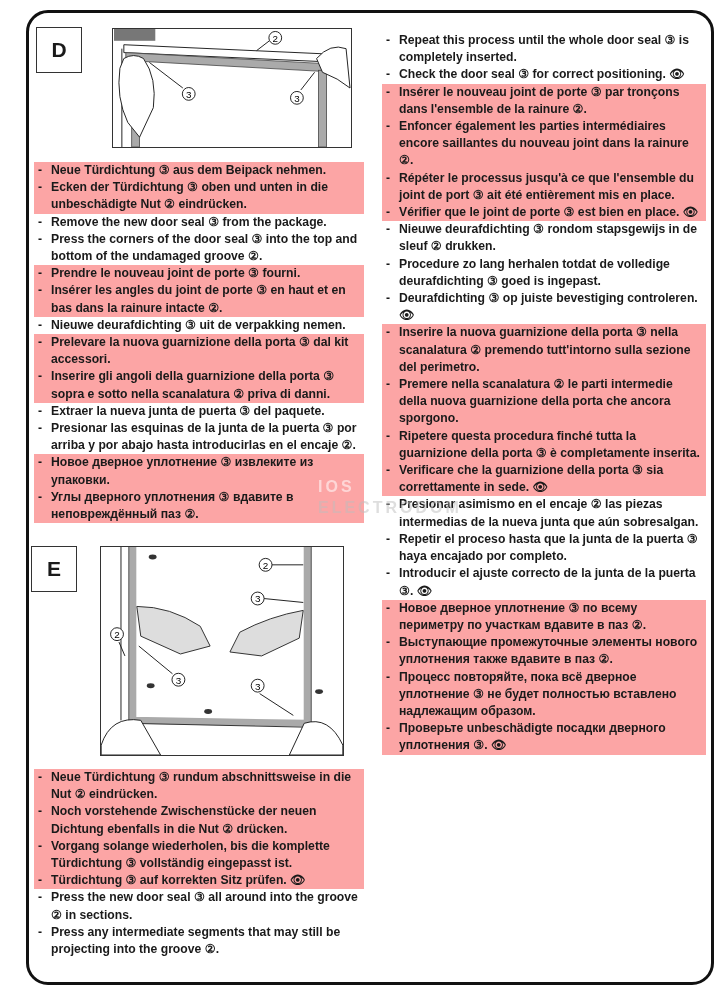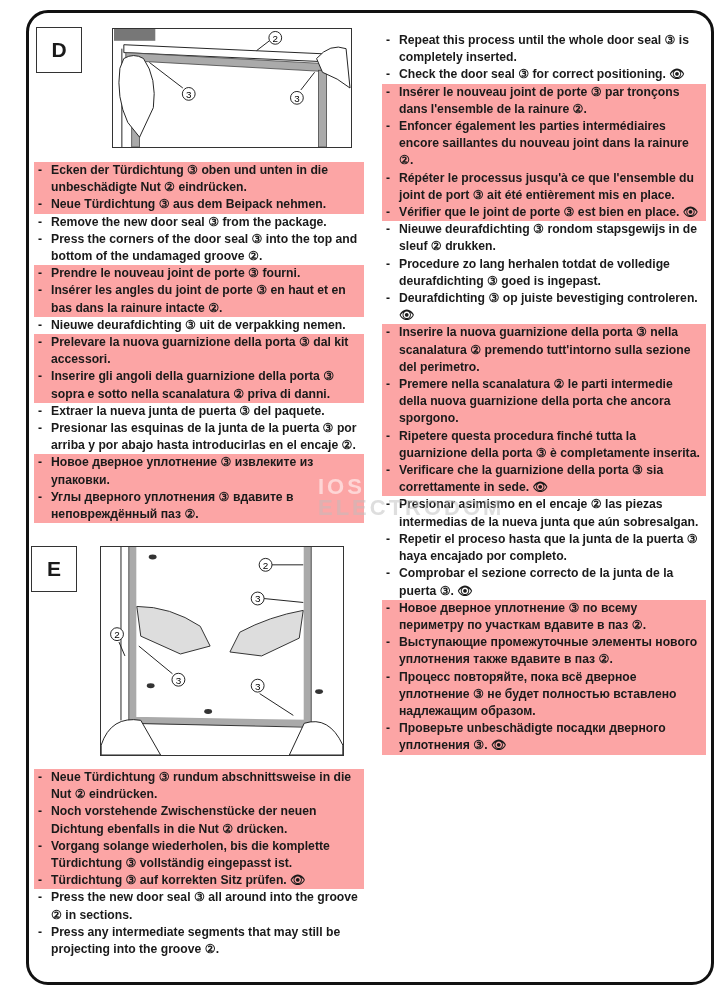--- a/index.html
+++ b/index.html
@@ -11,21 +11,21 @@
               box-sizing: border-box; display: flex; align-items: center; justify-content: center;
               font-weight: bold; font-size: 21px; background: #fff; }
   .illus { position: absolute; border: 1px solid #333; background: #fff; box-sizing: border-box; }
   .illus svg { width: 100%; height: 100%; display: block; }
   .col { position: absolute; font-size: 12.2px; line-height: 17.2px; }
   .group { padding: 0; margin: 0; }
   .group.shaded { background: #fca5a5; }
   .item { position: relative; padding-left: 17px; padding-right: 6px; font-weight: bold; }
   .item::before { content: "-"; position: absolute; left: 4px; top: 0; }
   .watermark { position: absolute; color: rgba(255,255,255,0.55); font-weight: bold;
-               letter-spacing: 3px; pointer-events: none; font-size: 22px; line-height: 21px; }
+               letter-spacing: 3px; pointer-events: none; font-size: 16px; line-height: 21px; }
   .wm-gray { color: rgba(190,190,190,0.5); }
 </style>
 </head>
 <body>
 
 <div class="frame"></div>
 
 <div class="step-box" style="left:36px;top:27px;">D</div>
 <div class="illus" style="left:112px;top:28px;width:240px;height:120px;">
   <svg viewBox="0 0 240 120">
@@ -44,22 +44,22 @@
     <circle cx="76" cy="66" r="6.5" fill="#fff" stroke="#222"></circle>
     <text x="76" y="70" font-size="10" text-anchor="middle">3</text>
     <line x1="204" y1="44" x2="190" y2="62" stroke="#222"></line>
     <circle cx="186" cy="70" r="6.5" fill="#fff" stroke="#222"></circle>
     <text x="186" y="74" font-size="10" text-anchor="middle">3</text>
   </svg>
 </div>
 
 <div class="col" style="left:34px;top:162px;width:330px;" id="colD">
     <div class="group shaded">
+      <div class="item">Neue Türdichtung ③ aus dem Beipack nehmen.</div>
       <div class="item">Ecken der Türdichtung ③ oben und unten in die unbeschädigte Nut ② eindrücken.</div>
-      <div class="item">Neue Türdichtung ③ aus dem Beipack nehmen.</div>
     </div>
     <div class="group">
       <div class="item">Remove the new door seal ③ from the package.</div>
       <div class="item">Press the corners of the door seal ③ into the top and bottom of the undamaged groove ②.</div>
     </div>
     <div class="group shaded">
       <div class="item">Prendre le nouveau joint de porte ③ fourni.</div>
       <div class="item">Insérer les angles du joint de porte ③ en haut et en bas dans la rainure intacte ②.</div>
     </div>
     <div class="group">
@@ -141,21 +141,21 @@
     </div>
     <div class="group shaded">
       <div class="item">Inserire la nuova guarnizione della porta ③ nella scanalatura ② premendo tutt'intorno sulla sezione del perimetro.</div>
       <div class="item">Premere nella scanalatura ② le parti intermedie della nuova guarnizione della porta che ancora sporgono.</div>
       <div class="item">Ripetere questa procedura finché tutta la guarnizione della porta ③ è completamente inserita.</div>
       <div class="item">Verificare che la guarnizione della porta ③ sia correttamente in sede. 👁</div>
     </div>
     <div class="group">
       <div class="item">Presionar asimismo en el encaje ② las piezas intermedias de la nueva junta que aún sobresalgan.</div>
       <div class="item">Repetir el proceso hasta que la junta de la puerta ③ haya encajado por completo.</div>
-      <div class="item">Comprobar el sezione correcto de la junta de la puerta ③. 👁</div>
+      <div class="item">Introducir el ajuste correcto de la junta de la puerta ③. 👁</div>
     </div>
     <div class="group shaded">
       <div class="item">Новое дверное уплотнение ③ по всему периметру по участкам вдавите в паз ②.</div>
       <div class="item">Выступающие промежуточные элементы нового уплотнения также вдавите в паз ②.</div>
       <div class="item">Процесс повторяйте, пока всё дверное уплотнение ③ не будет полностью вставлено надлежащим образом.</div>
       <div class="item">Проверьте unbeschädigte посадки дверного уплотнения ③. 👁</div>
     </div>
   </div>
 
 <div class="watermark" style="left:318px;top:476px;">

